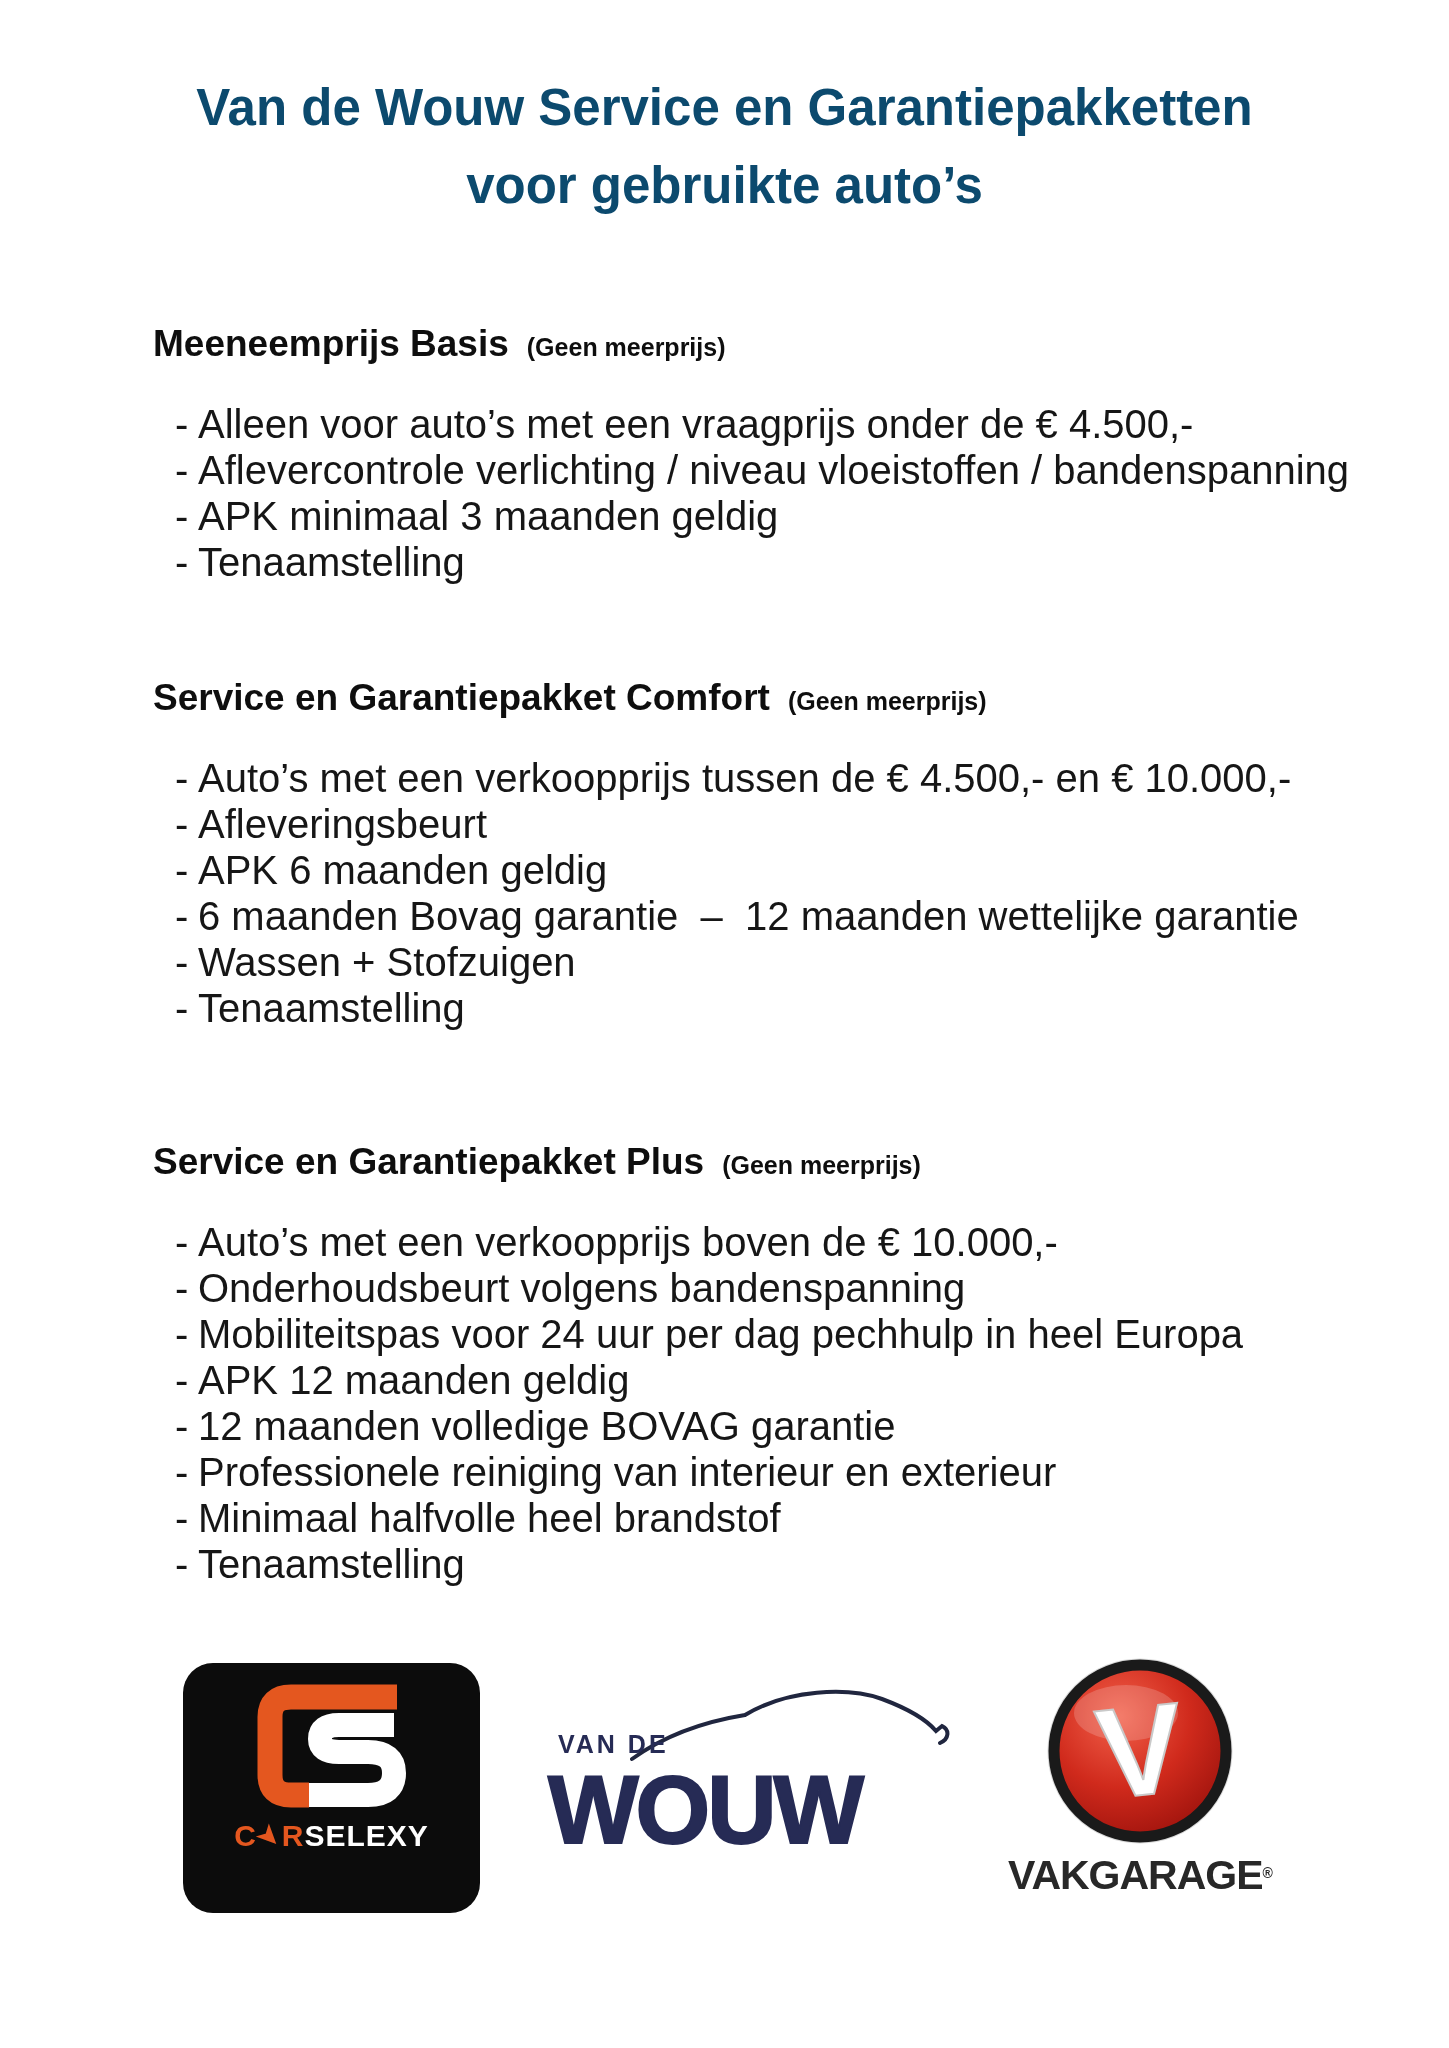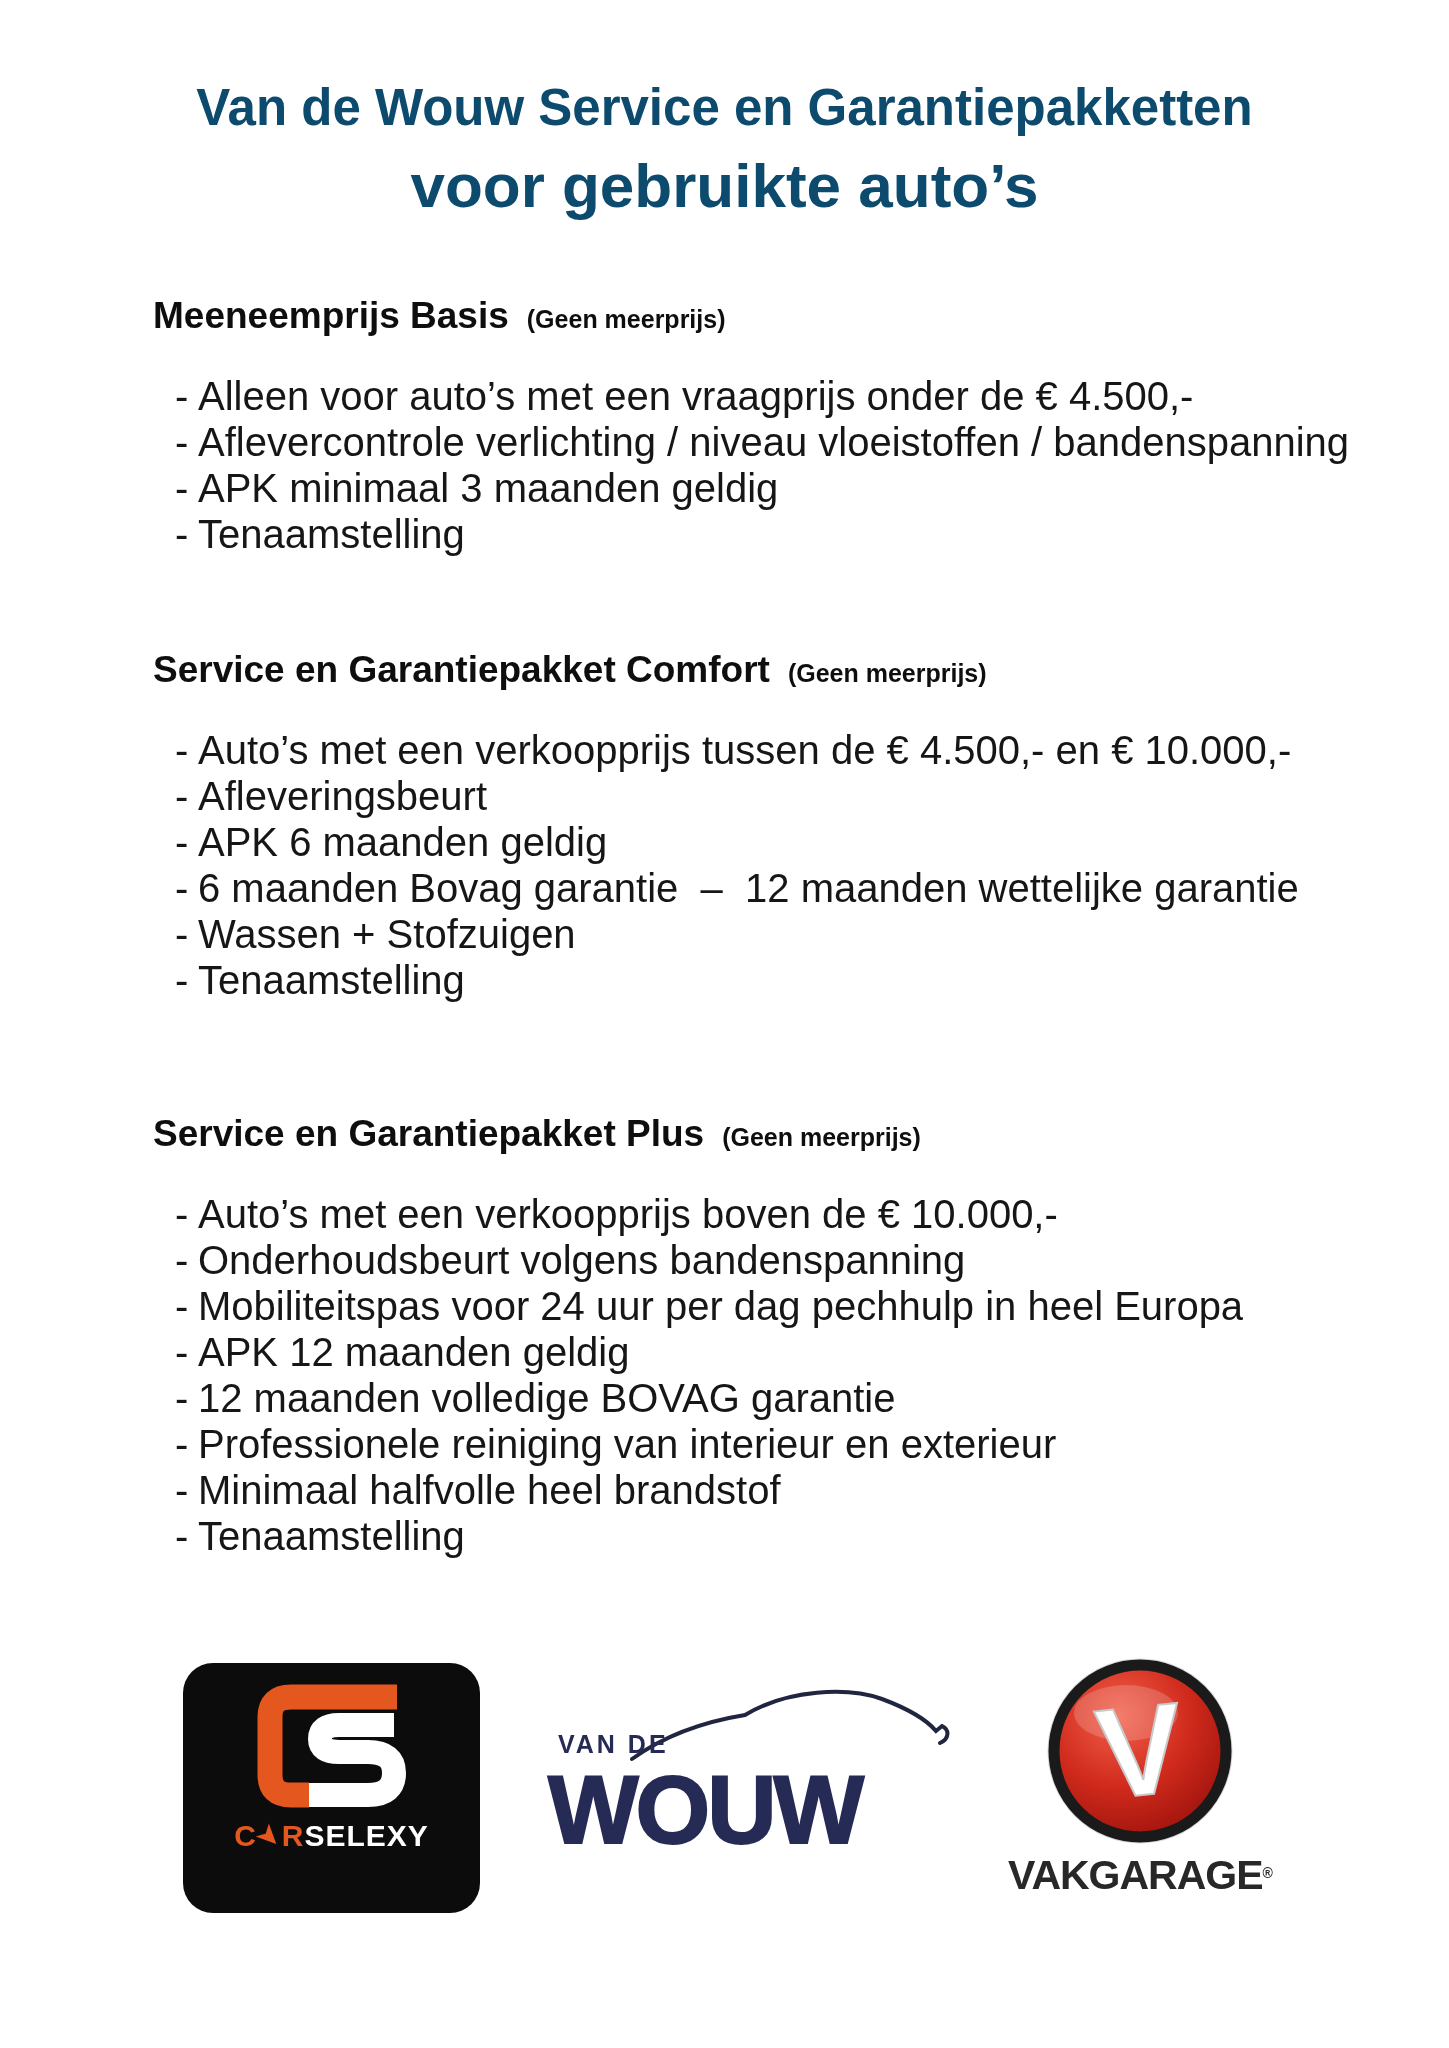--- a/index.html
+++ b/index.html
@@ -19,42 +19,42 @@
     padding-top:82px;
     font-weight:bold;
     color:#0c4a6e;
   }
   .title .line1{
     font-size:51px;
     line-height:51px;
     letter-spacing:0px;
   }
   .title .line2{
-    font-size:62px;
+    font-size:51px;
     line-height:51px;
     margin-top:27px;
   }
 
   
   .section h2{
     margin:0 0 0 153px;
     font-size:37px;
     line-height:37px;
     font-weight:bold;
     color:#0e0e0e;
     display:flex;
     align-items:baseline;
   }
   .section h2 .note{
     font-size:25px;
     font-weight:bold;
     margin-left:18px;
     letter-spacing:0px;
   }
-  .sec1 h2{margin-top:86px;}
+  .sec1 h2{margin-top:114px;}
   .sec2 h2{margin-top:94px;}
   .sec3 h2{margin-top:112px;}
 
   ul.items{
     list-style:none;
     margin:35px 0 0 0;
     padding:0;
   }
   ul.items li{
     padding-left:175px;

